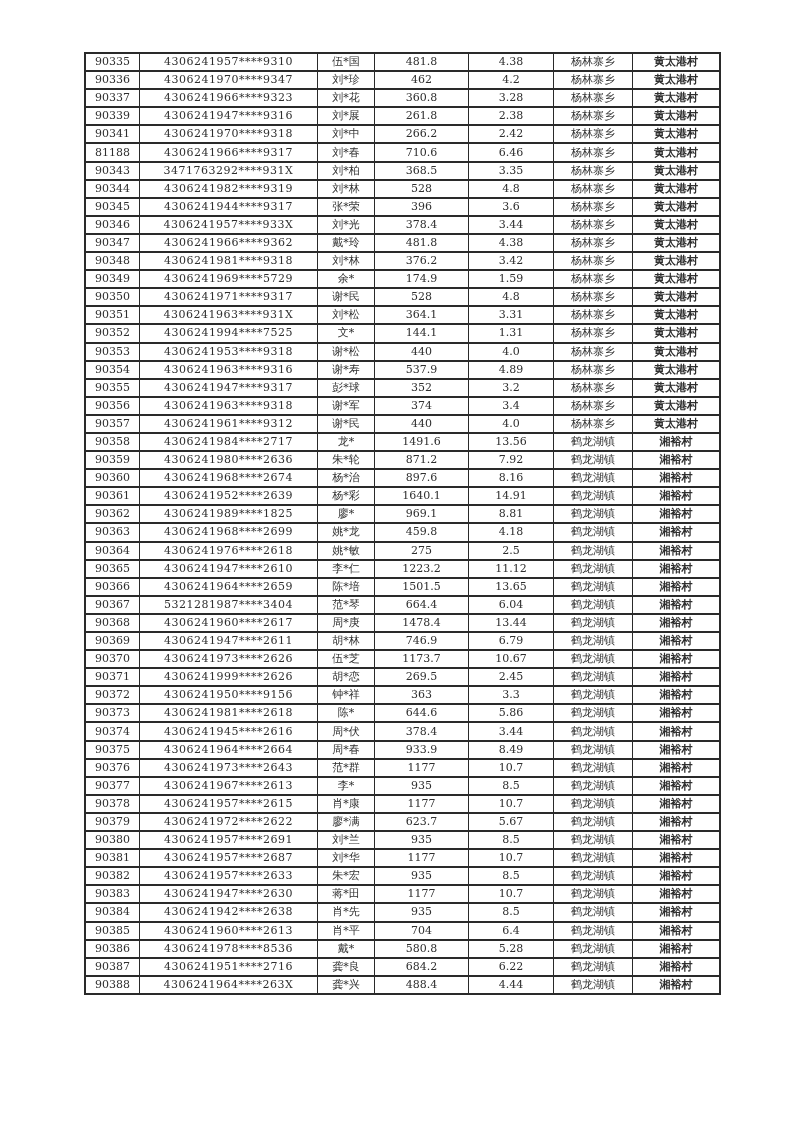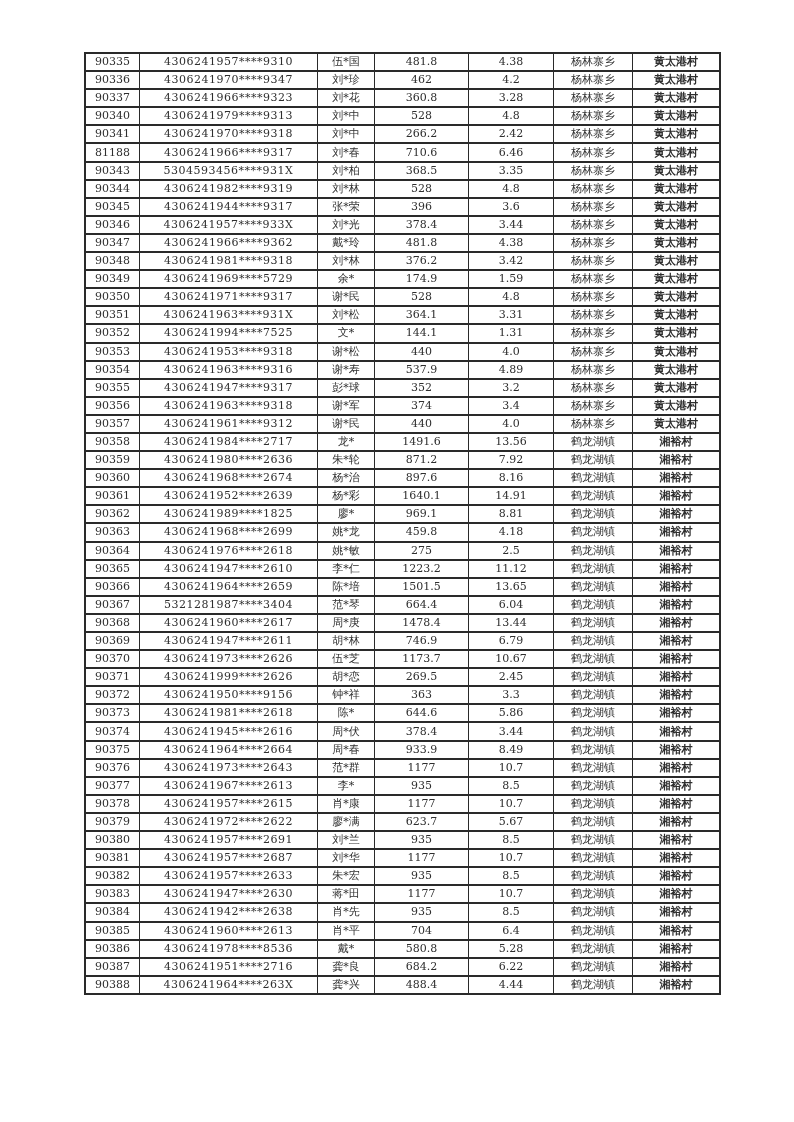--- a/index.html
+++ b/index.html
@@ -75,25 +75,25 @@
         <tr>
           <td class="c0">90337</td>
           <td class="c1">4306241966****9323</td>
           <td class="c2">刘*花</td>
           <td class="c3">360.8</td>
           <td class="c4">3.28</td>
           <td class="c5">杨林寨乡</td>
           <td class="c6">黄太港村</td>
         </tr>
         <tr>
-          <td class="c0">90340</td>
-          <td class="c1">4306241979****9313</td>
-          <td class="c2">刘*中</td>
-          <td class="c3">528</td>
-          <td class="c4">4.8</td>
+          <td class="c0">90339</td>
+          <td class="c1">4306241947****9316</td>
+          <td class="c2">刘*展</td>
+          <td class="c3">261.8</td>
+          <td class="c4">2.38</td>
           <td class="c5">杨林寨乡</td>
           <td class="c6">黄太港村</td>
         </tr>
         <tr>
           <td class="c0">90341</td>
           <td class="c1">4306241970****9318</td>
           <td class="c2">刘*中</td>
           <td class="c3">266.2</td>
           <td class="c4">2.42</td>
           <td class="c5">杨林寨乡</td>
@@ -103,21 +103,21 @@
           <td class="c0">81188</td>
           <td class="c1">4306241966****9317</td>
           <td class="c2">刘*春</td>
           <td class="c3">710.6</td>
           <td class="c4">6.46</td>
           <td class="c5">杨林寨乡</td>
           <td class="c6">黄太港村</td>
         </tr>
         <tr>
           <td class="c0">90343</td>
-          <td class="c1">5304593456****931X</td>
+          <td class="c1">3471763292****931X</td>
           <td class="c2">刘*柏</td>
           <td class="c3">368.5</td>
           <td class="c4">3.35</td>
           <td class="c5">杨林寨乡</td>
           <td class="c6">黄太港村</td>
         </tr>
         <tr>
           <td class="c0">90344</td>
           <td class="c1">4306241982****9319</td>
           <td class="c2">刘*林</td>

